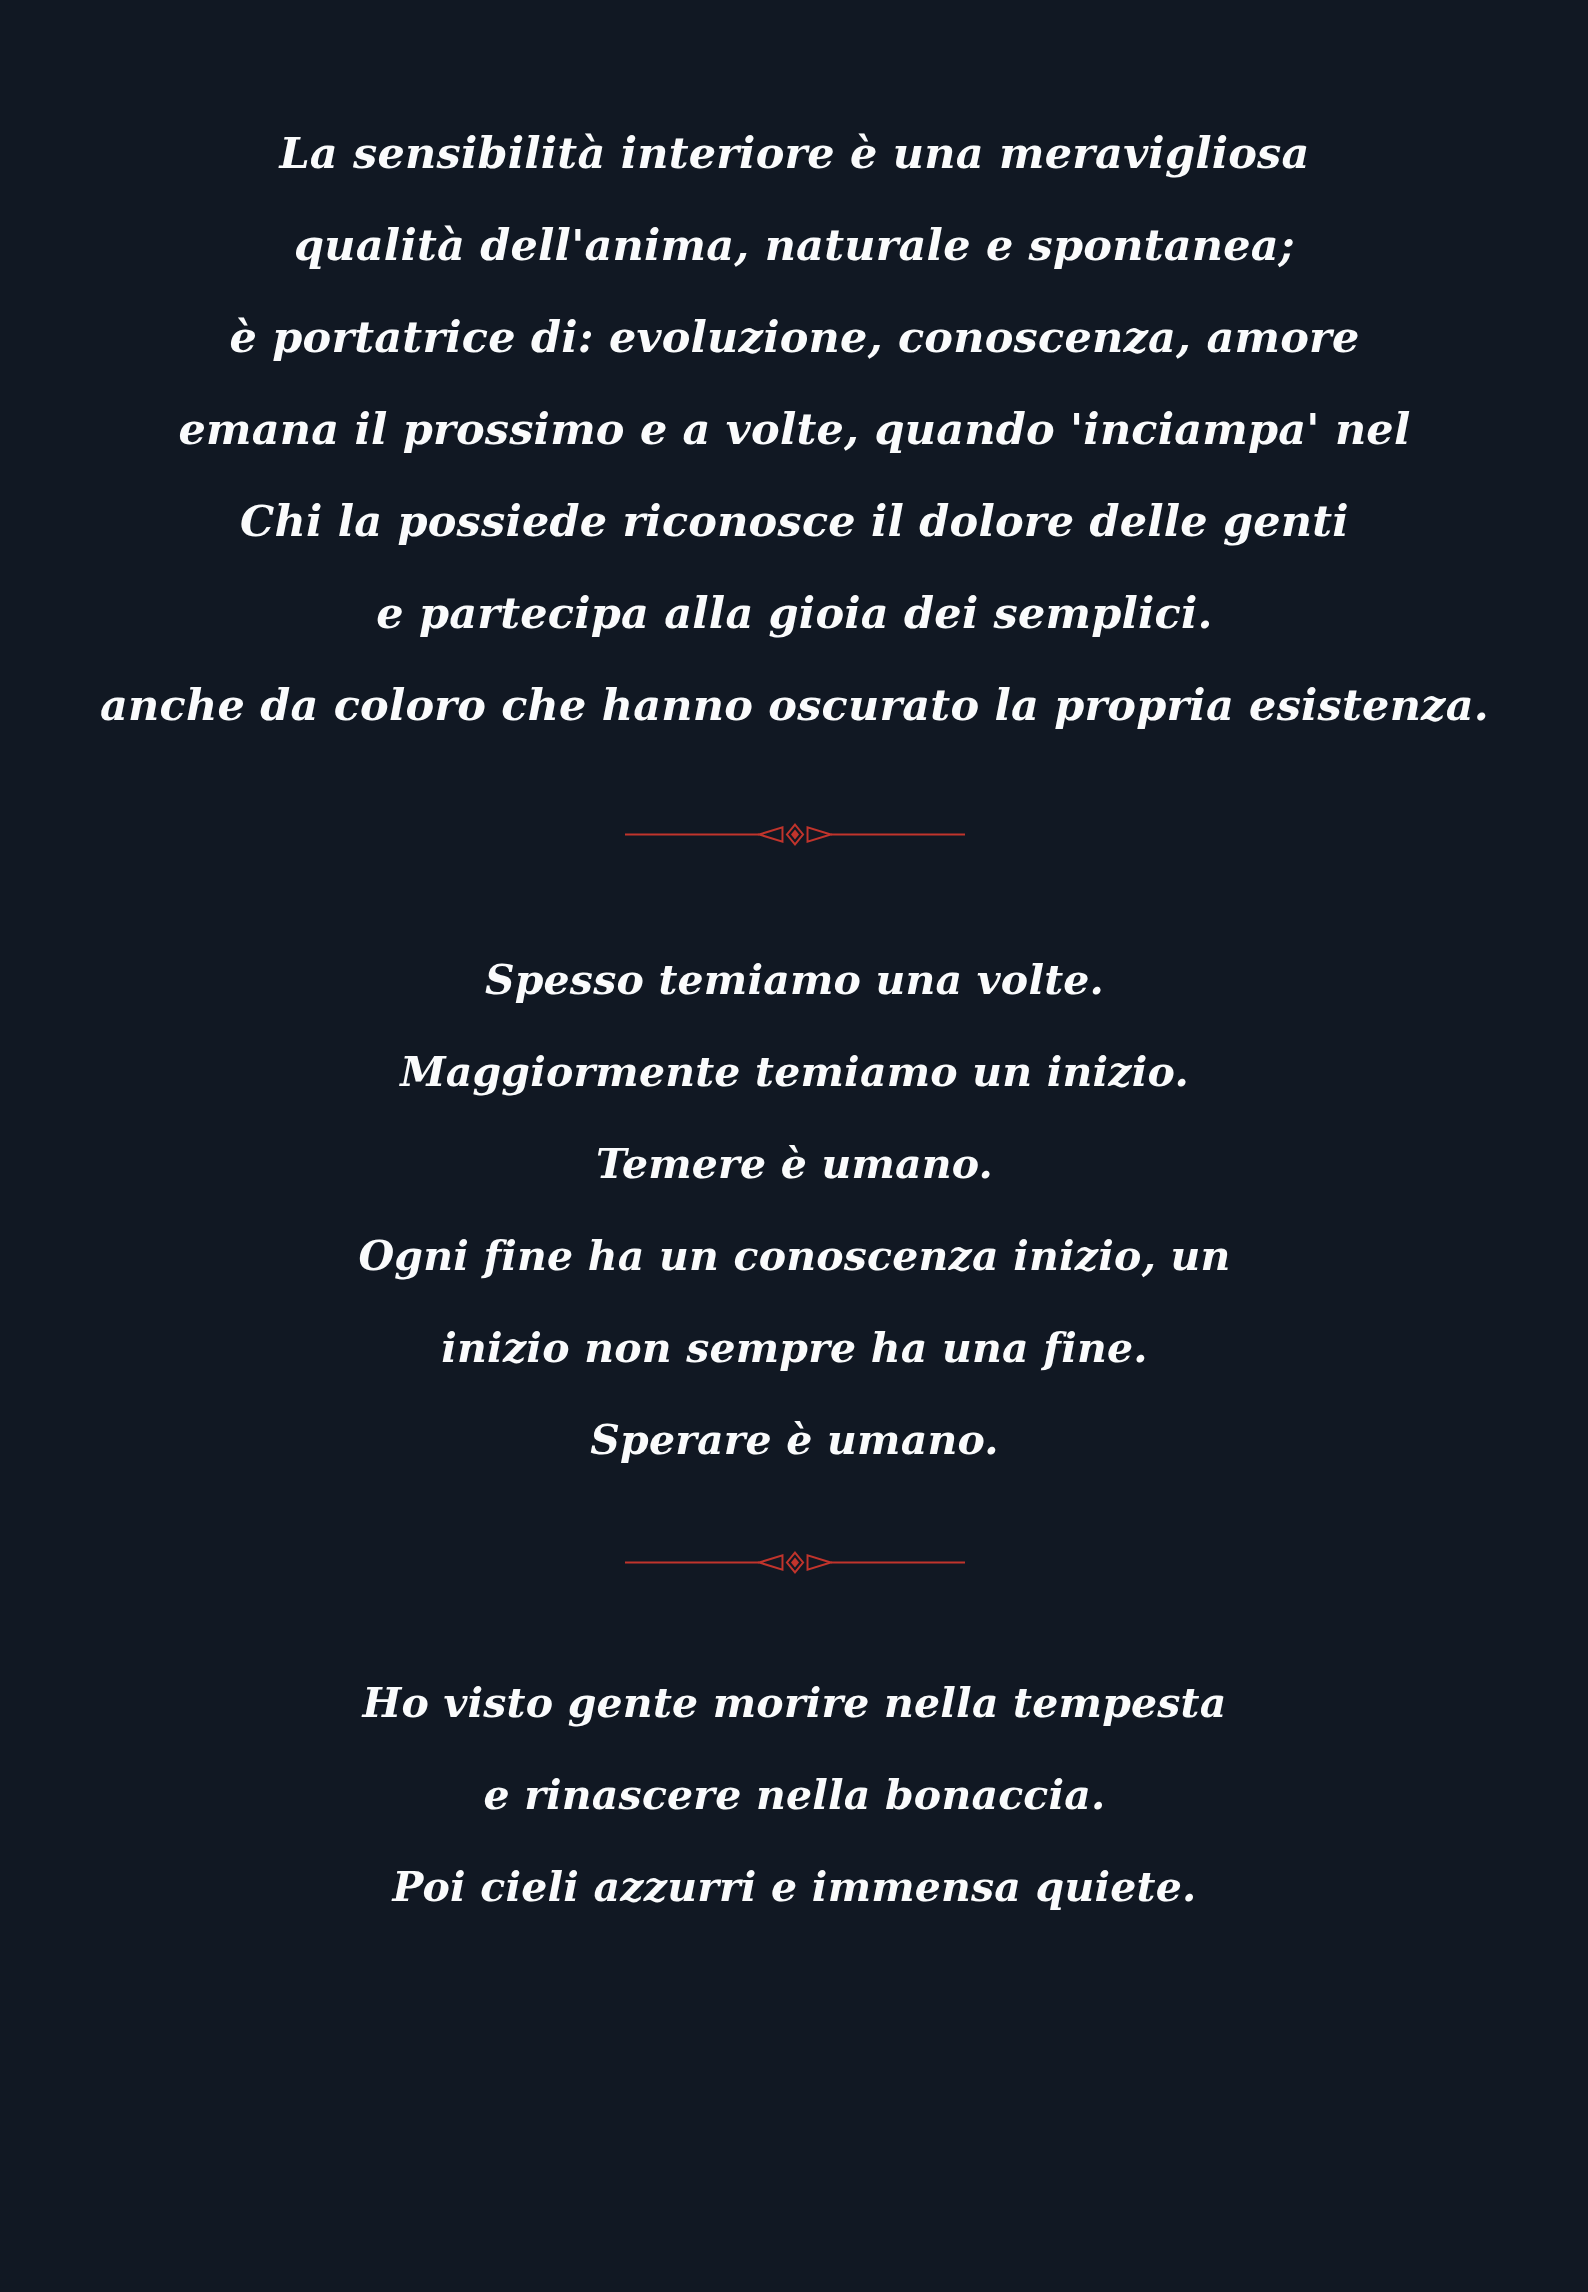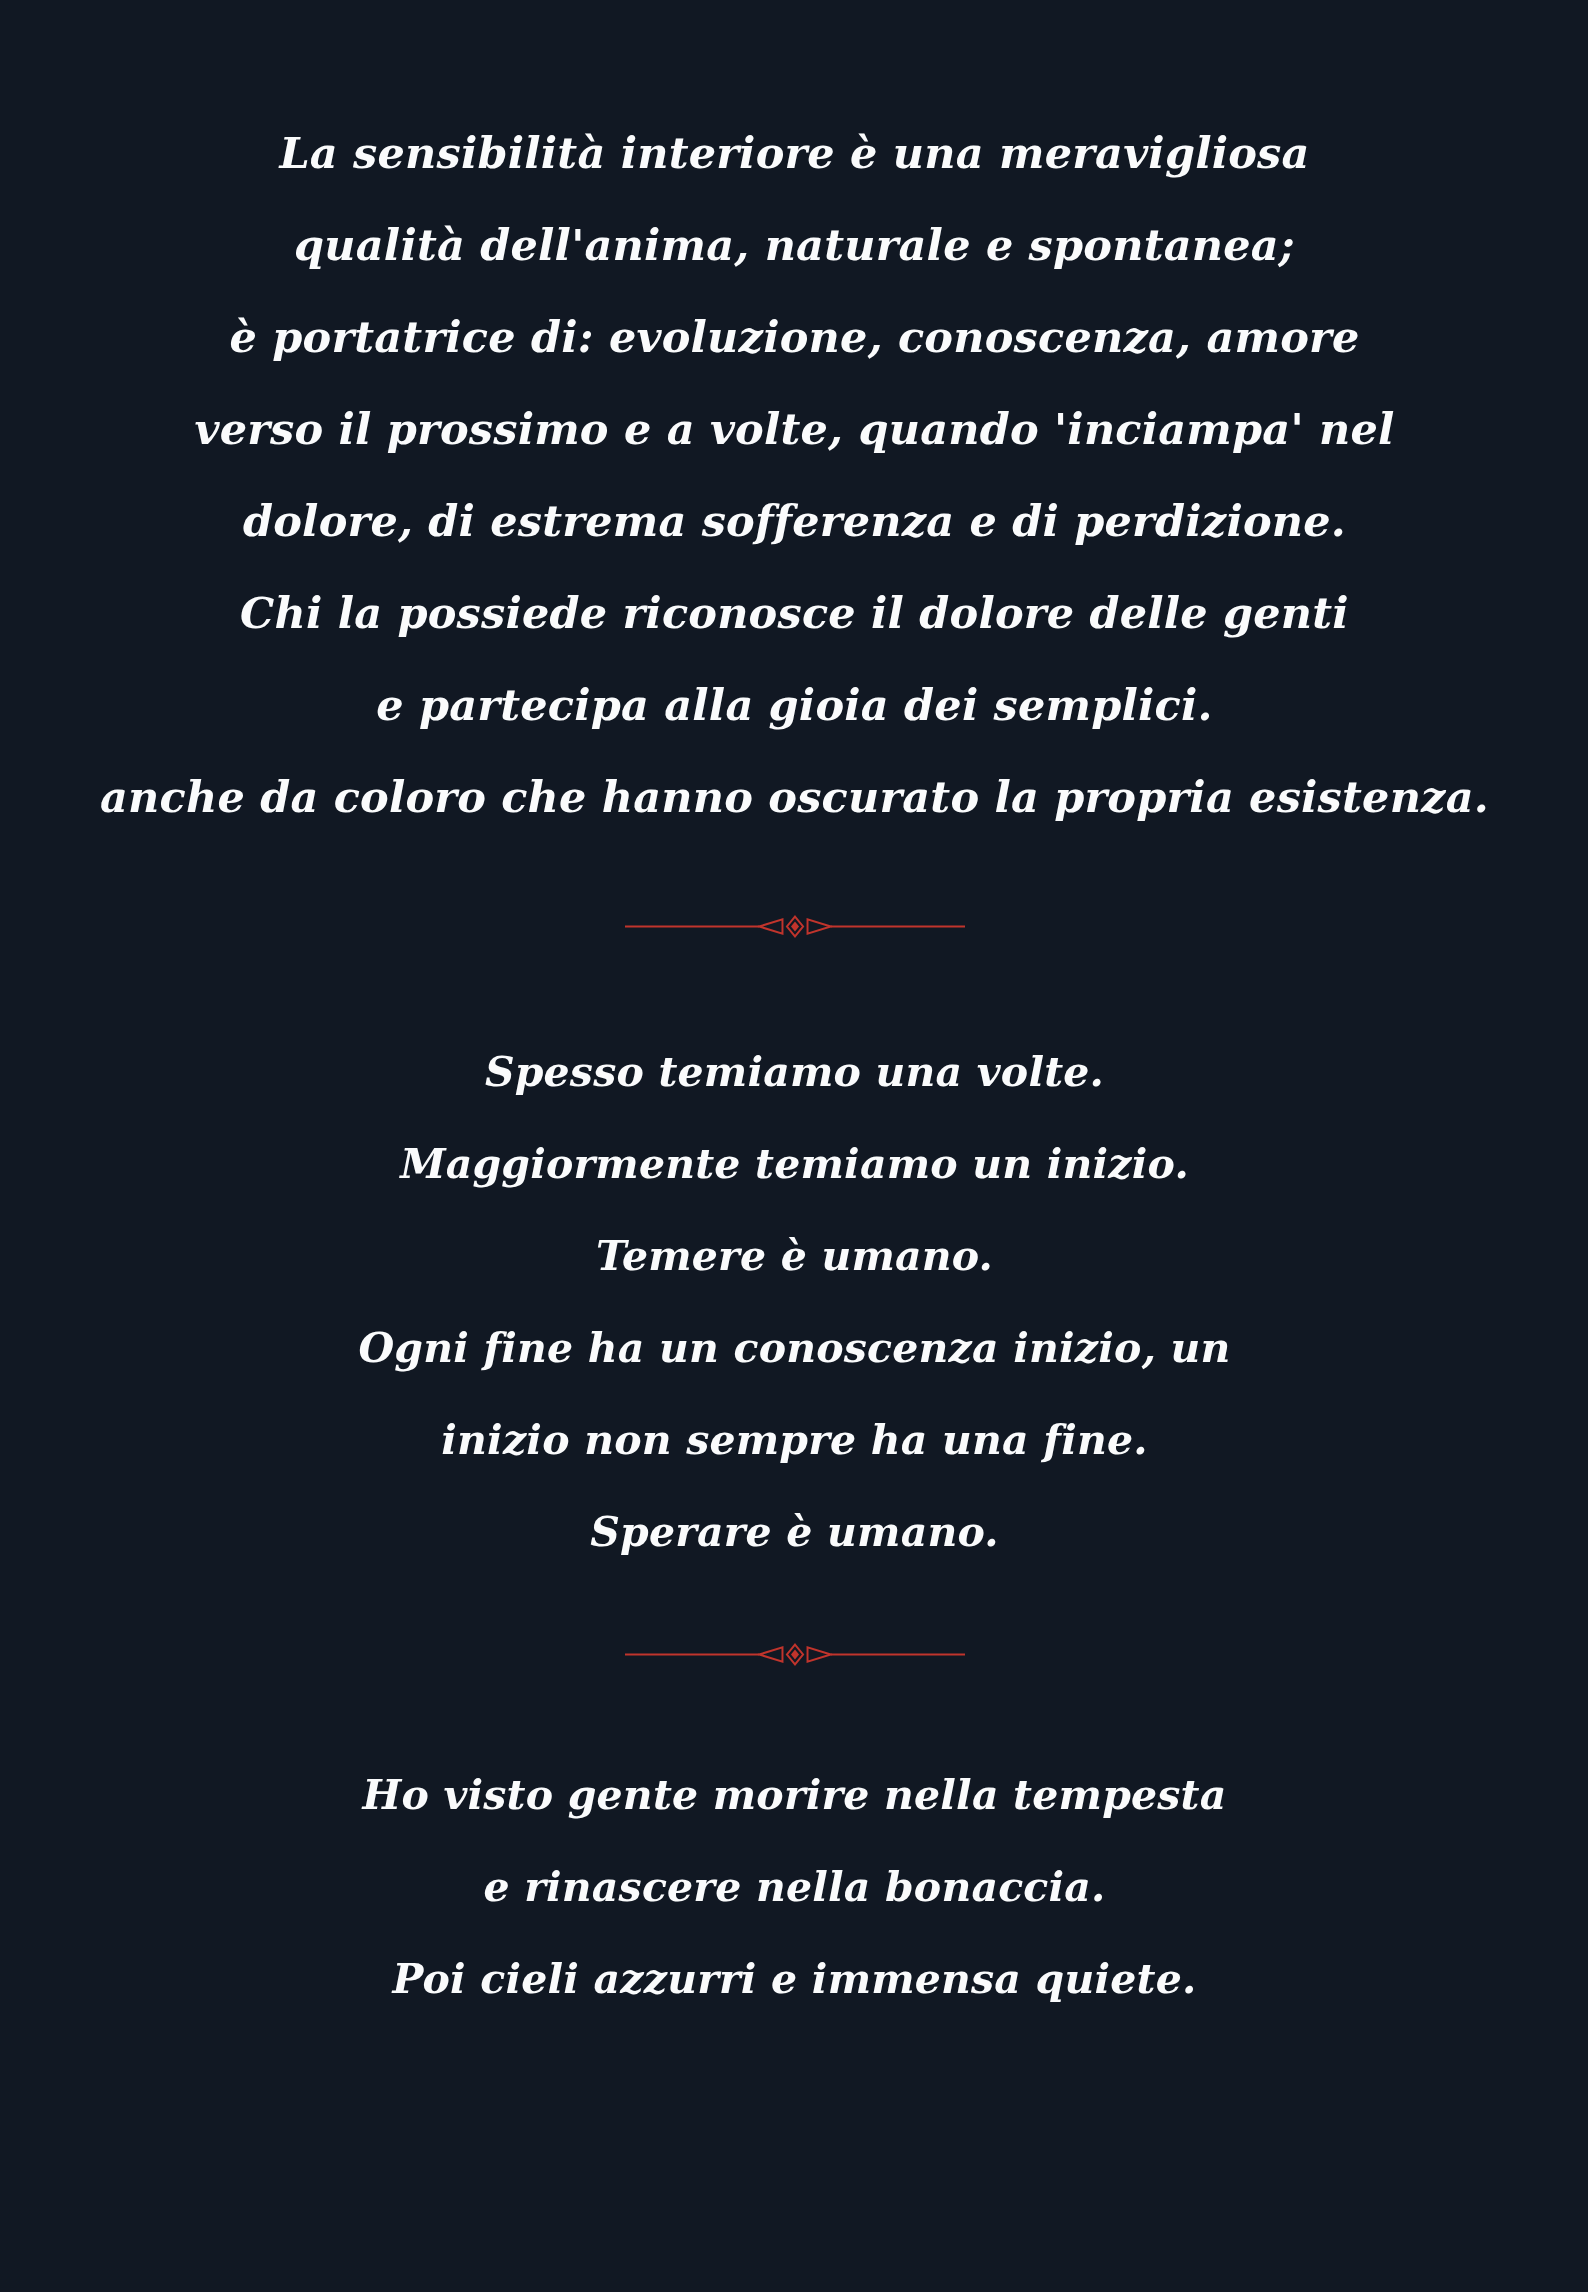--- a/index.html
+++ b/index.html
@@ -60,22 +60,21 @@
 </style>
 </head>
 <body>
 
 <div class="page">
 
   <div class="stanza stanza-1">
     <div class="line">La sensibilità interiore è una meravigliosa</div>
     <div class="line">qualità dell'anima, naturale e spontanea;</div>
     <div class="line">è portatrice di: evoluzione, conoscenza, amore</div>
-    <div class="line">verso il prossimo e a volte, quando 'inciampa' nel</div>
-    <div class="line">dolore, di estrema sofferenza e di perdizione.</div>
+    <div class="line">emana il prossimo e a volte, quando 'inciampa' nel</div>
     <div class="line">Chi la possiede riconosce il dolore delle genti</div>
     <div class="line">e partecipa alla gioia dei semplici.</div>
     <div class="line">anche da coloro che hanno oscurato la propria esistenza.</div>
   </div>
 
   <div class="gap-before-div-1"></div>
 
   <div class="divider">
     <span>
       <svg width="340" height="27" viewBox="0 0 380 30" fill="none" xmlns="http://www.w3.org/2000/svg">

